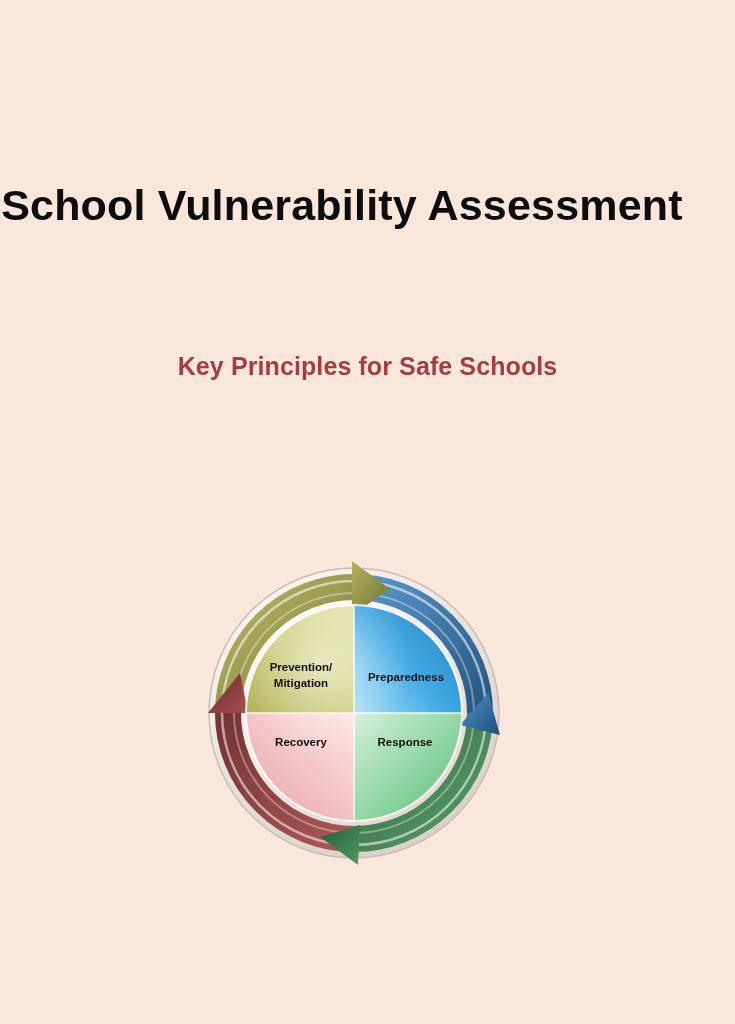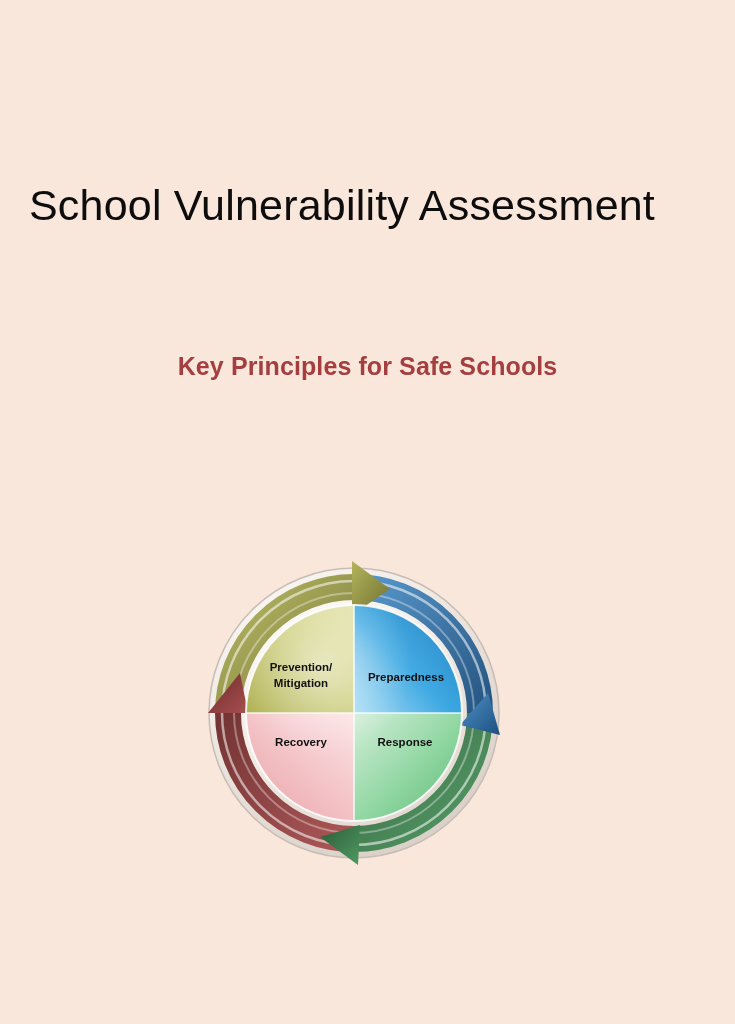--- a/index.html
+++ b/index.html
@@ -20,21 +20,21 @@
     height: 1024px;
     box-sizing: border-box;
   }
   .title {
     position: absolute;
     top: 152px;
     left: 0;
     width: 684px;
     text-align: center;
     font-size: 43px;
-    font-weight: 400;
+    font-weight: 700;
     color: #0d0d0d;
     letter-spacing: 0.2px;
     line-height: 1.15;
   }
   .subtitle {
     position: absolute;
     top: 331px;
     left: 0;
     width: 735px;
     text-align: center;

